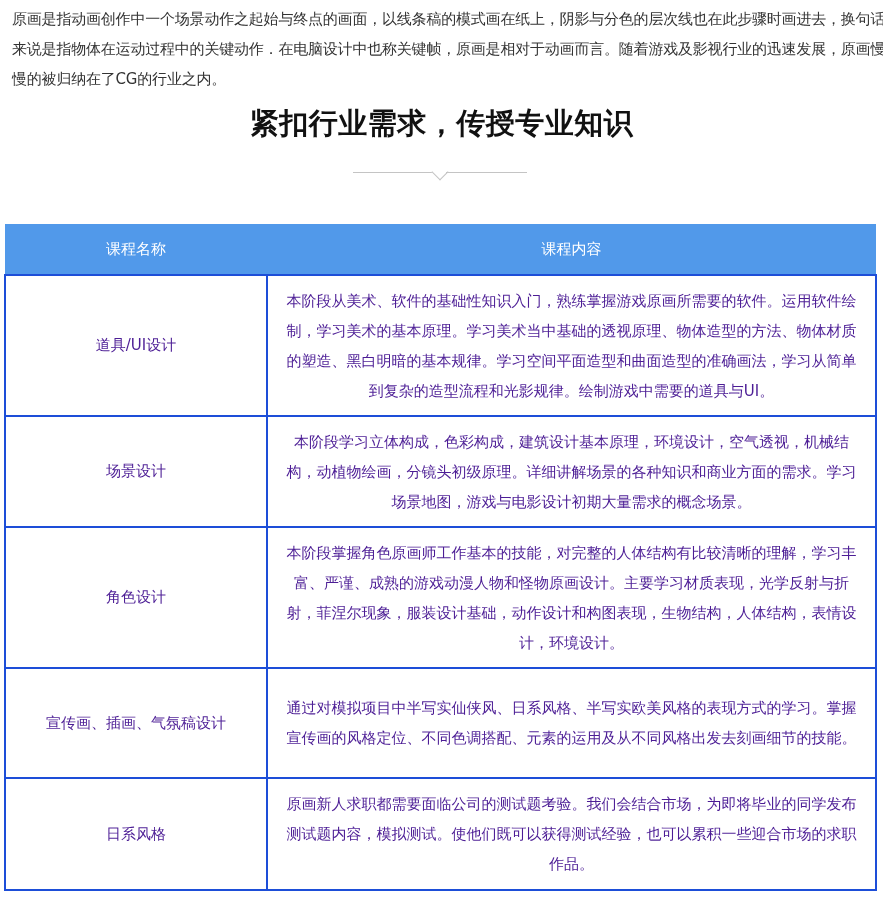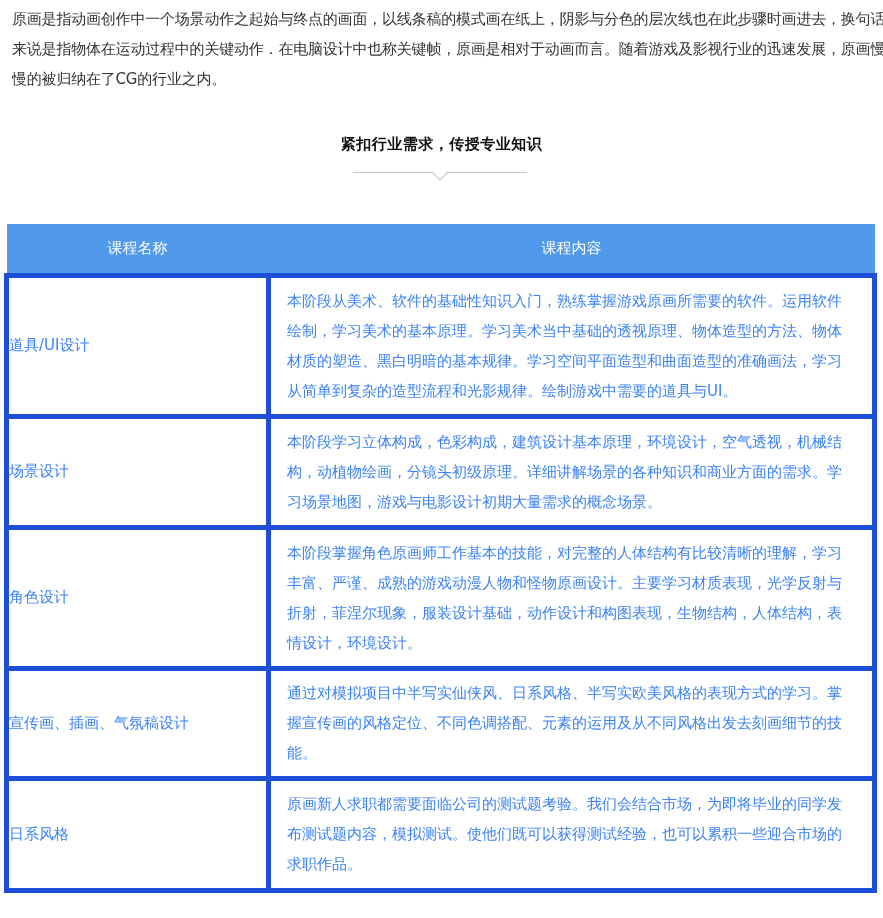--- a/index.html
+++ b/index.html
@@ -6,22 +6,22 @@
     html, body { width: 883px; height: 918px; background: #ffffff; overflow: hidden; }
     body { font-family: "DejaVu Sans", "Liberation Sans", sans-serif; color: #333333; position: relative; }
 
     .intro {
       position: absolute; left: 12px; top: 4px; width: 875px;
       font-size: 15px; line-height: 30px; color: #333333;
       letter-spacing: -0.2px;
     }
 
     .section-title {
-      position: absolute; left: 0; top: 135px; width: 883px;
-      text-align: center; font-size: 15px; font-weight: bold; color: #111111;
+      position: absolute; left: 0; top: 104px; width: 883px;
+      text-align: center; font-size: 29px; font-weight: bold; color: #111111;
       letter-spacing: 0.5px;
     }
 
     .divider {
       position: absolute; left: 353px; top: 172px; width: 174px; height: 12px;
     }
     .divider .line {
       position: absolute; top: 0; height: 1px; background: #c4c4c4;
     }
     .divider .line.left { left: 0; width: 81px; }
@@ -34,22 +34,22 @@
 
     .course-table {
       position: absolute; left: 4px; top: 224px; width: 873px;
       border-collapse: collapse; table-layout: fixed;
     }
     .course-table th {
       background: #5199ea; color: #ffffff; font-size: 15px; font-weight: normal;
       height: 51px; text-align: center; border: none;
     }
     .course-table td {
-      border: 5px solid #1d4ed8; text-align: left; vertical-align: middle;
-      font-size: 15px; color: #3b82f6;
+      border: 2px solid #1d4ed8; text-align: center; vertical-align: middle;
+      font-size: 15px; color: #4c1d95;
     }
     .course-table td.name { width: 262px; margin-left: 28px; }
     .course-table td.content {
       line-height: 30px; padding: 0 16px;
     }
     .course-table tr.r1 td { height: 141px; }
     .course-table tr.r2 td { height: 111px; }
     .course-table tr.r3 td { height: 141px; }
     .course-table tr.r4 td { height: 110px; }
     .course-table tr.r5 td { height: 112px; }

